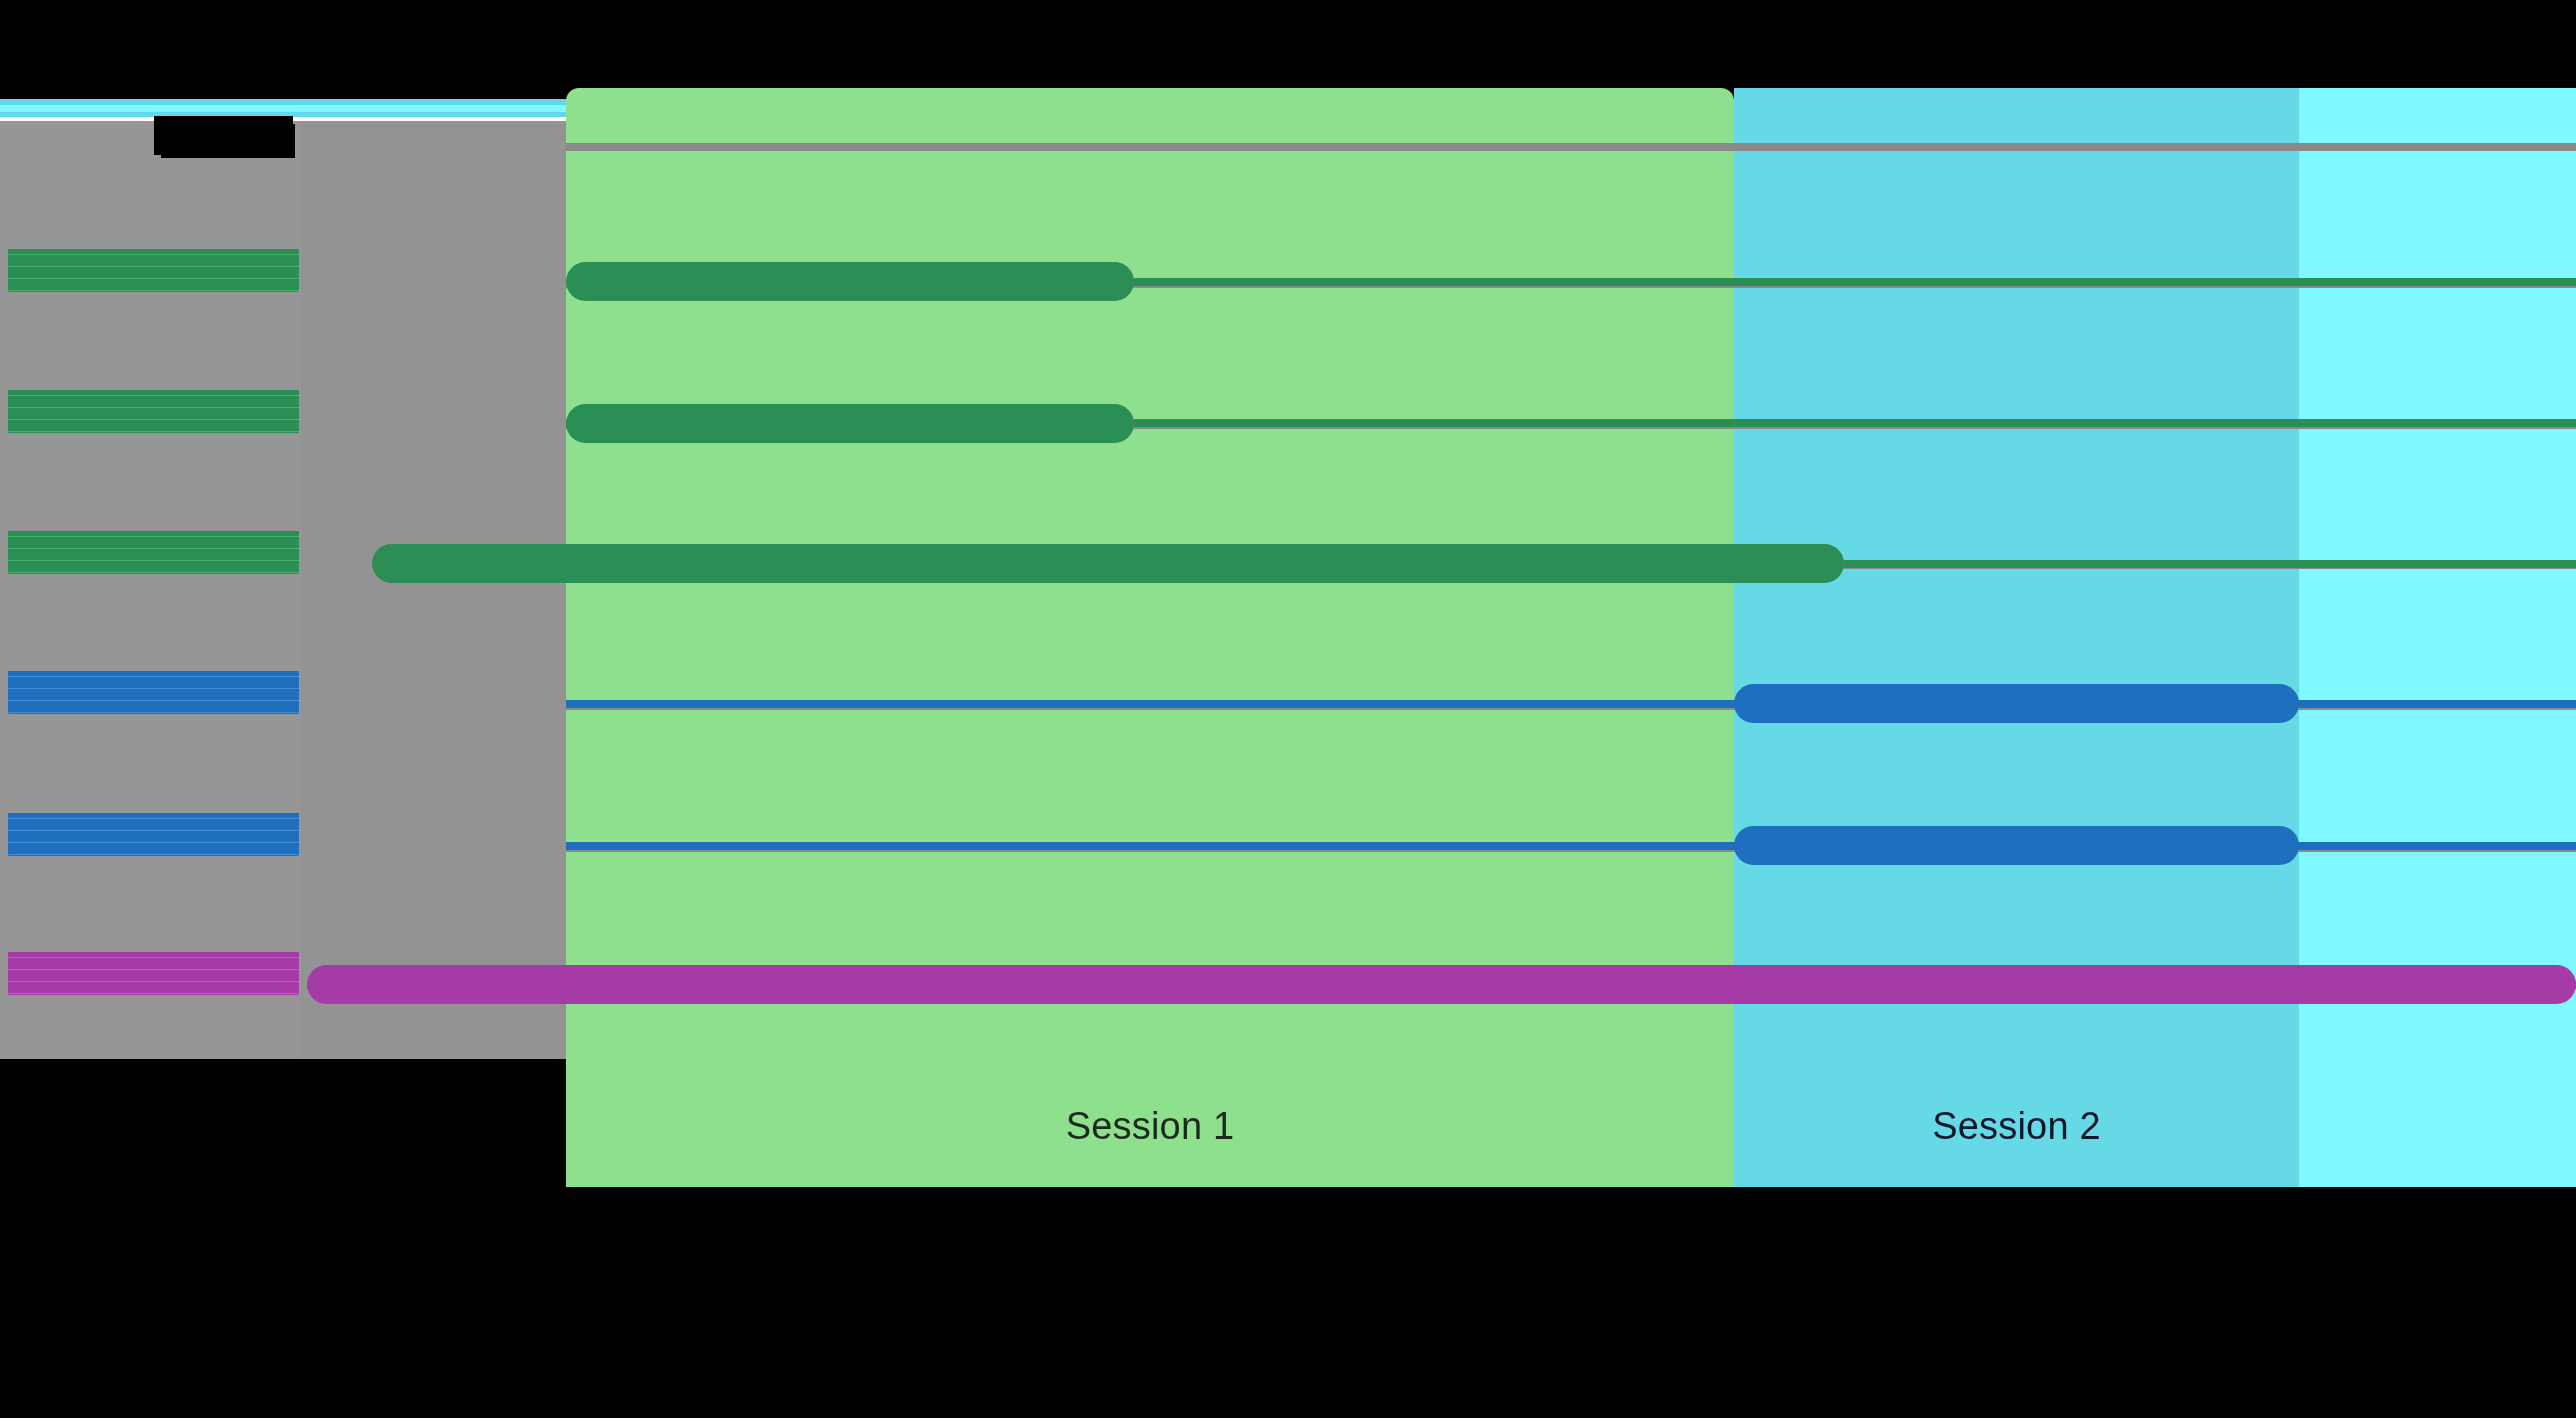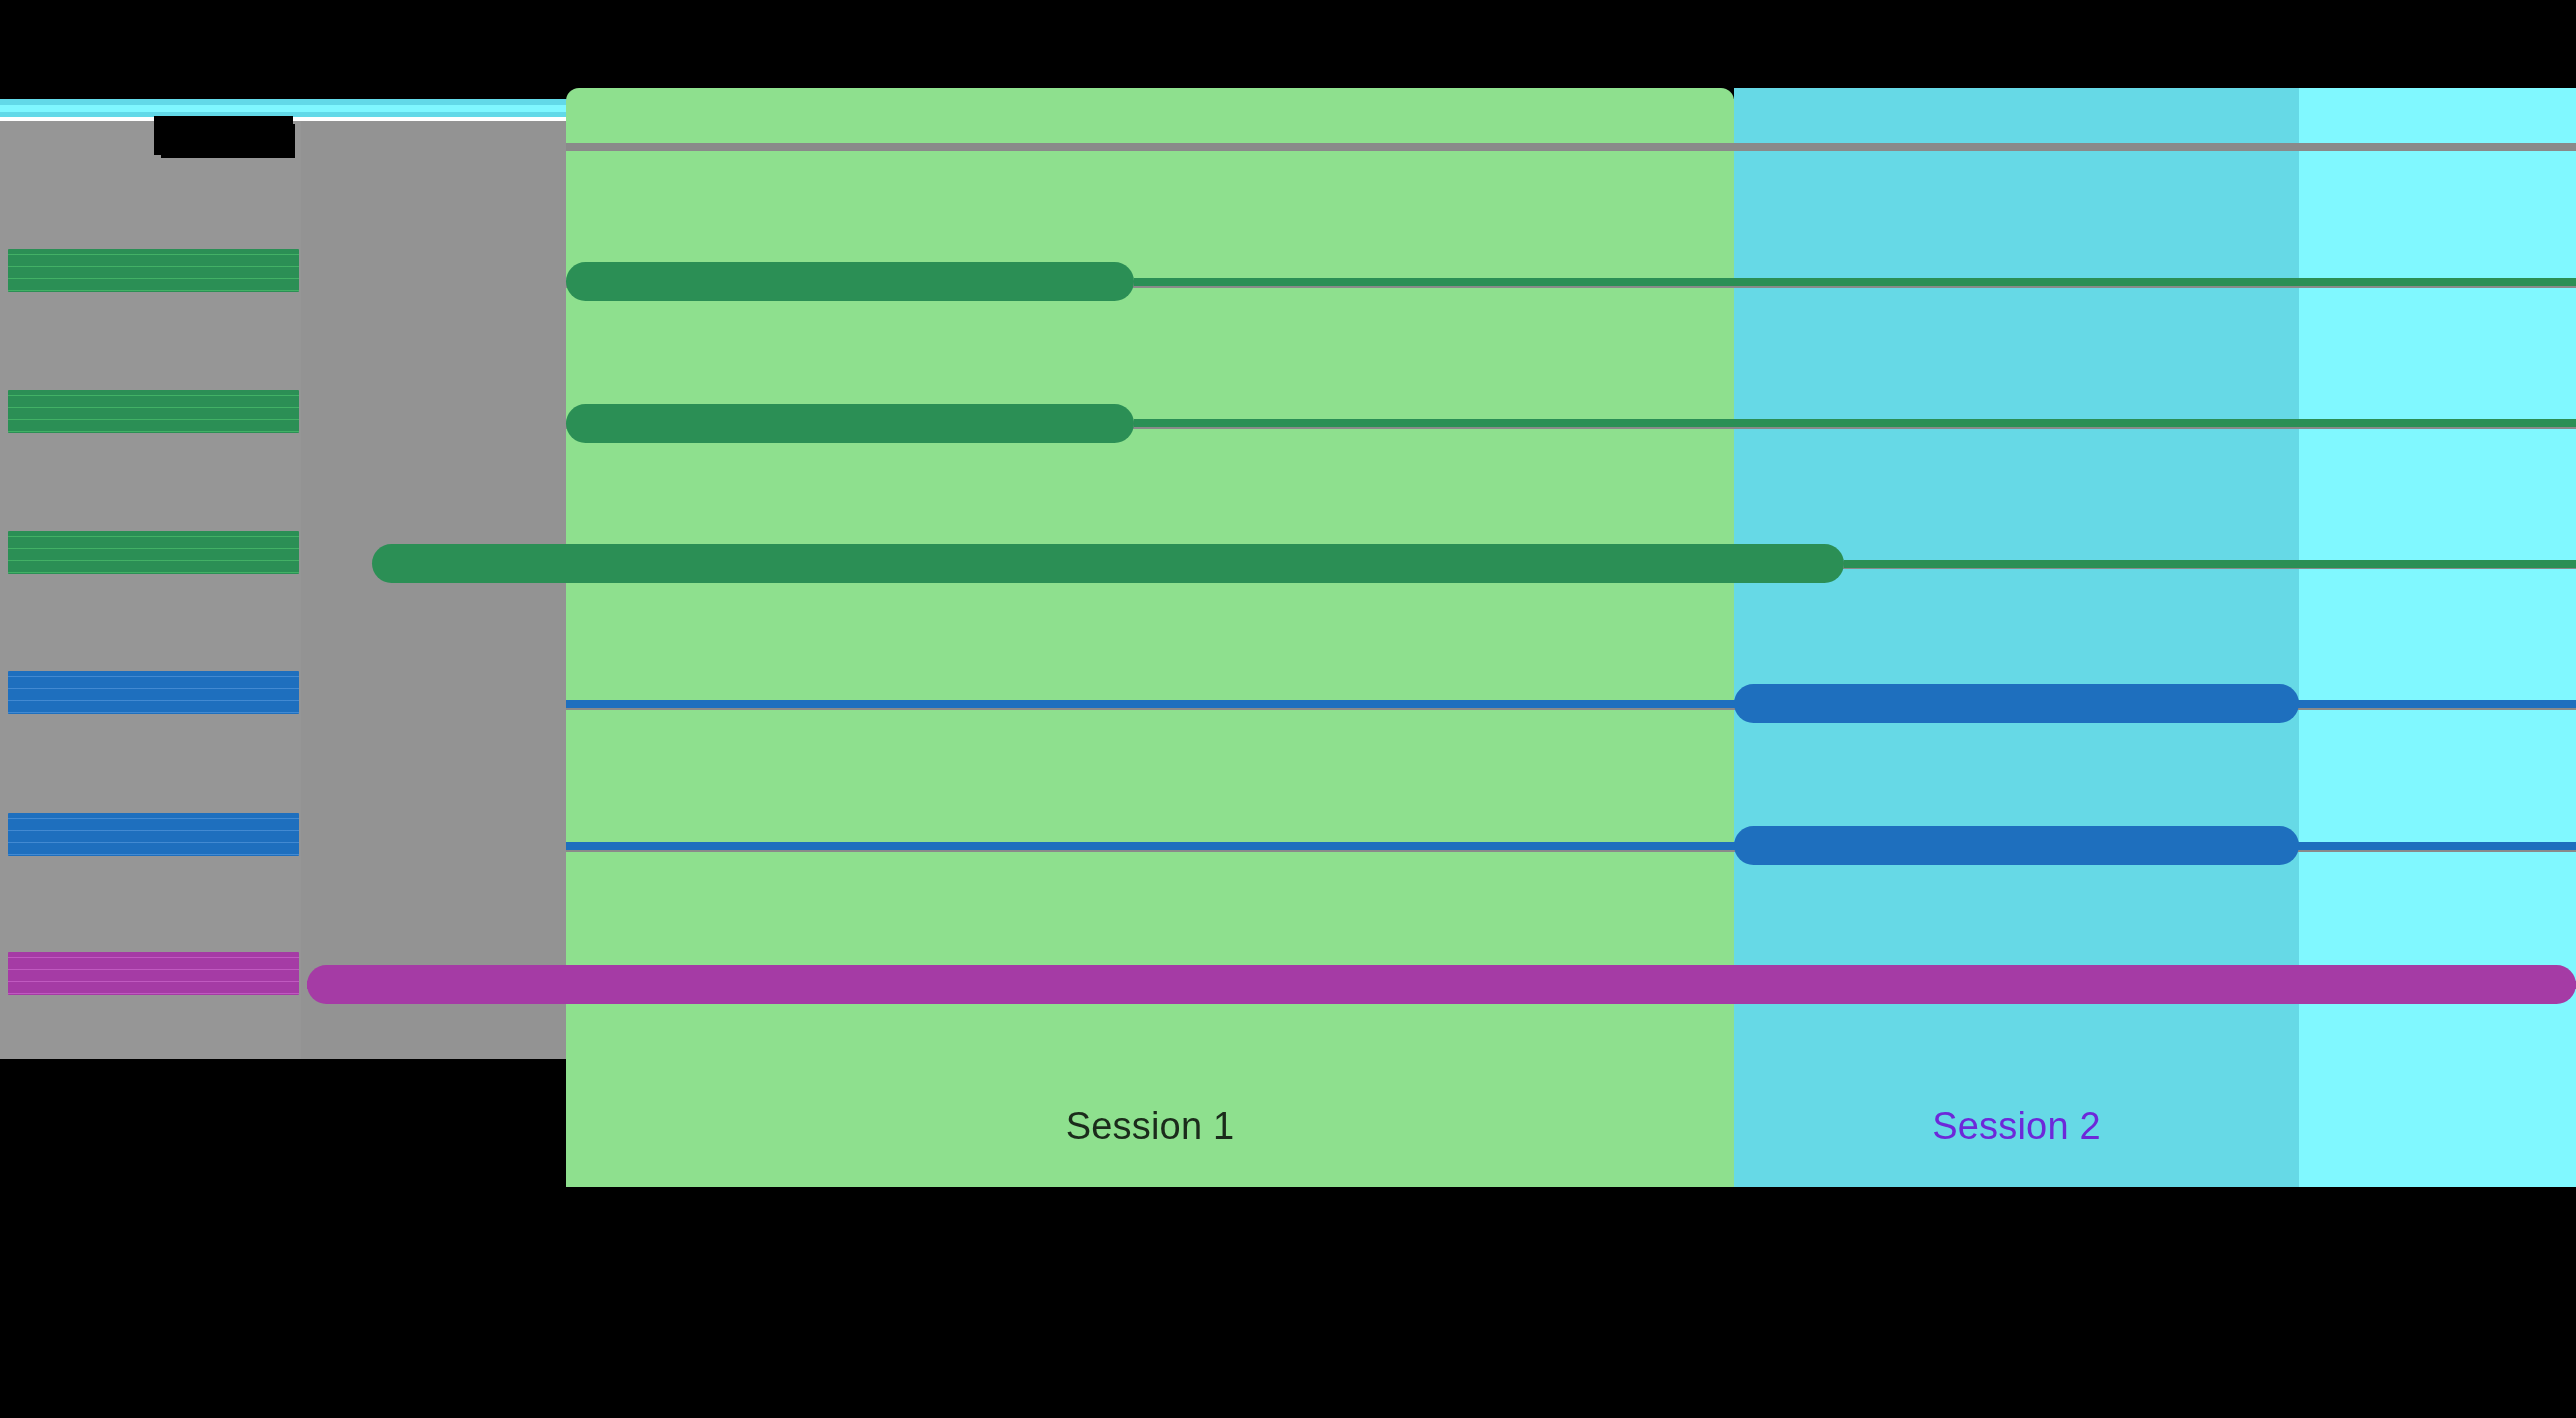--- a/index.html
+++ b/index.html
@@ -77,21 +77,21 @@
   
   .band-label {
     position: absolute;
     bottom: 45px;
     width: 100%;
     text-align: center;
     font-size: 38px;
     color: #1b2b1b;
     letter-spacing: 0.2px;
   }
-  .band-s2 .band-label { color: #6d28d9; }
+  .band-s2 .band-label { color: #0f172a; }
 
   
   .gridline {
     height: 8.4px;
     background: #8A8A8A;
     left: 566px;
     width: 2010px;
   }
 
   

